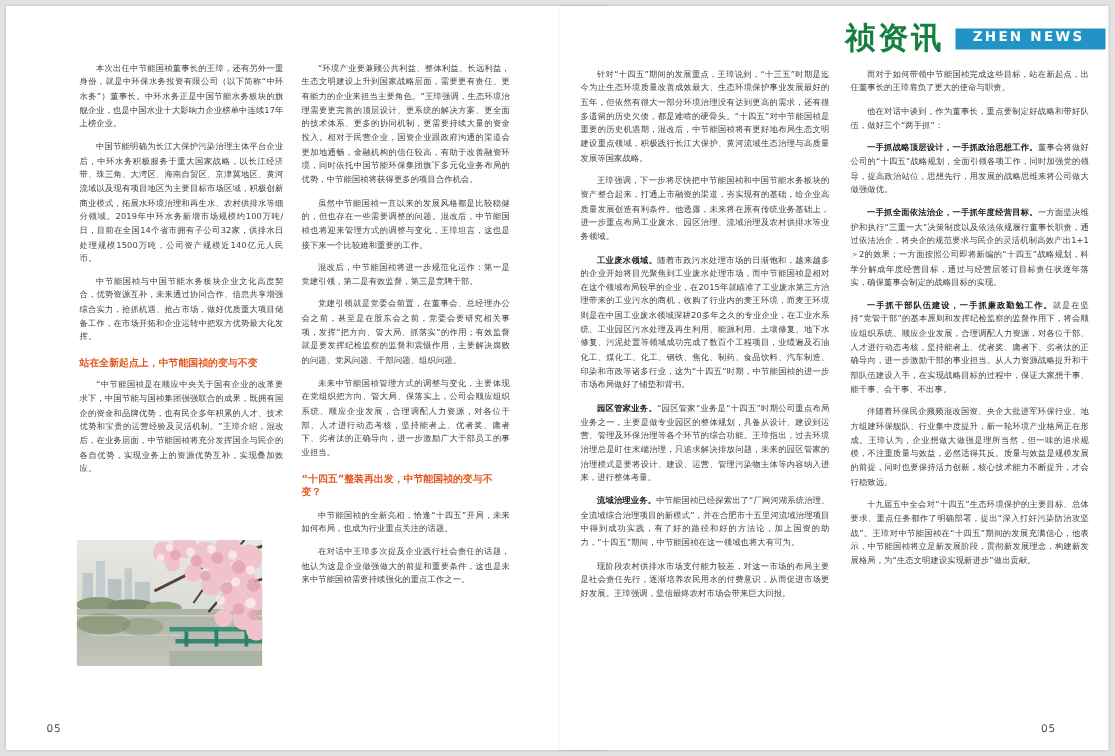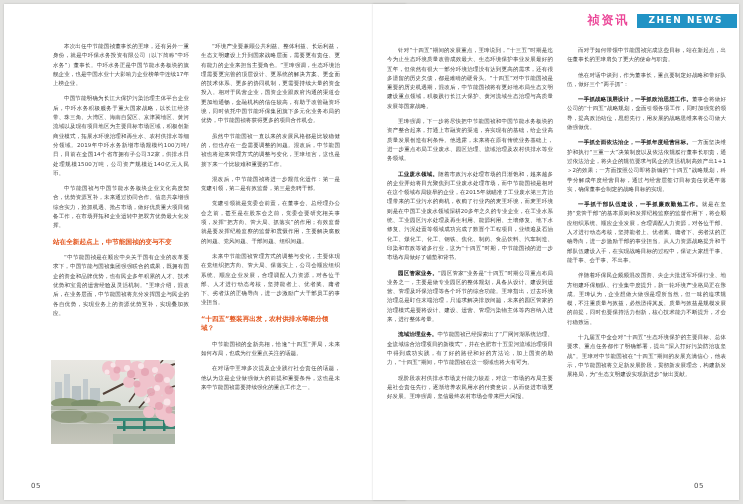--- a/index.html
+++ b/index.html
@@ -11,21 +11,21 @@
   }
   .spread{position:relative;width:743px;height:504px;background:#e2e2e0;overflow:hidden;}
   .page{position:absolute;top:4px;height:496px;background:#ffffff;box-shadow:0 0 2px rgba(0,0,0,.18);}
   .page-left{left:4px;width:402px;}
   .page-right{left:373px;width:366px;}
 
   
   .masthead{position:absolute;top:8px;right:2px;display:flex;align-items:center;gap:7px;}
   .mast-title{
     font-family:"DejaVu Serif","Liberation Serif",serif;
-    font-weight:bold;font-size:12px;color:#ec4899;letter-spacing:2px;
+    font-weight:bold;font-size:20px;color:#15803d;letter-spacing:2px;
   }
   .mast-banner{
     background:#2193c5;color:#ffffff;font-size:9px;font-weight:bold;
     letter-spacing:1.5px;padding:1px 14px 3px 12px;
   }
 
   
   .col{position:absolute;color:#3f3f3f;}
   .lp-col1{left:49px;top:38px;width:136px;}
   .lp-col2{left:197px;top:38px;width:139px;}
@@ -65,21 +65,21 @@
         <p>中节能国祯与中国节能水务板块企业文化高度契合，优势资源互补，未来通过协同合作、信息共享增强综合实力，抢抓机遇、抢占市场，做好优质重大项目储备工作，在市场开拓和企业运转中把双方优势最大化发挥。</p>
         <h3>站在全新起点上，中节能国祯的变与不变</h3>
         <p>“中节能国祯是在顺应中央关于国有企业的改革要求下，中国节能与国祯集团强强联合的成果，既拥有国企的资金和品牌优势，也有民企多年积累的人才、技术优势和宝贵的运营经验及灵活机制。”王璋介绍，混改后，在业务层面，中节能国祯将充分发挥国企与民企的各自优势，实现业务上的资源优势互补，实现叠加效应。</p>
       </div>
     <div class="col lp-col2">
         <p>“环境产业要兼顾公共利益、整体利益、长远利益，生态文明建设上升到国家战略层面，需要更有责任、更有能力的企业来担当主要角色。”王璋强调，生态环境治理需要更完善的顶层设计、更系统的解决方案、更全面的技术体系、更多的协同机制，更需要持续大量的资金投入。相对于民营企业，国资企业跟政府沟通的渠道会更加地通畅，金融机构的信任较高，有助于改善融资环境，同时依托中国节能环保集团旗下多元化业务布局的优势，中节能国祯将获得更多的项目合作机会。</p>
         <p>虽然中节能国祯一直以来的发展风格都是比较稳健的，但也存在一些需要调整的问题。混改后，中节能国祯也将迎来管理方式的调整与变化，王璋坦言，这也是接下来一个比较难和重要的工作。</p>
         <p>混改后，中节能国祯将进一步规范化运作：第一是党建引领，第二是有效监督，第三是竞聘干部。</p>
         <p>党建引领就是党委会前置，在董事会、总经理办公会之前，甚至是在股东会之前，党委会要研究相关事项，发挥“把方向、管大局、抓落实”的作用；有效监督就是要发挥纪检监察的监督和震慑作用，主要解决腐败的问题、党风问题、干部问题、组织问题。</p>
         <p>未来中节能国祯管理方式的调整与变化，主要体现在党组织把方向、管大局、保落实上，公司会顺应组织系统、顺应企业发展，合理调配人力资源，对各位干部、人才进行动态考核，坚持能者上、优者奖、庸者下、劣者汰的正确导向，进一步激励广大干部员工的事业担当。</p>
-        <h3>“十四五”整装再出发，农村供排水等细分领域？</h3>
+        <h3>“十四五”整装再出发，中节能国祯的变与不变？</h3>
         <p>中节能国祯的全新亮相，恰逢“十四五”开局，未来如何布局，也成为行业重点关注的话题。</p>
         <p>在对话中王璋多次提及企业践行社会责任的话题，他认为这是企业做强做大的前提和重要条件，这也是未来中节能国祯需要持续强化的重点工作之一。</p>
       </div>
 
     <div class="photo-wrap">
       <svg width="124" height="84" viewBox="0 0 124 84" xmlns="http://www.w3.org/2000/svg">
         <defs>
           <linearGradient id="sky" x1="0" y1="0" x2="0" y2="1">
             <stop offset="0" stop-color="#e9e7e2"></stop>
               <stop offset="1" stop-color="#d9ddd6"></stop>

